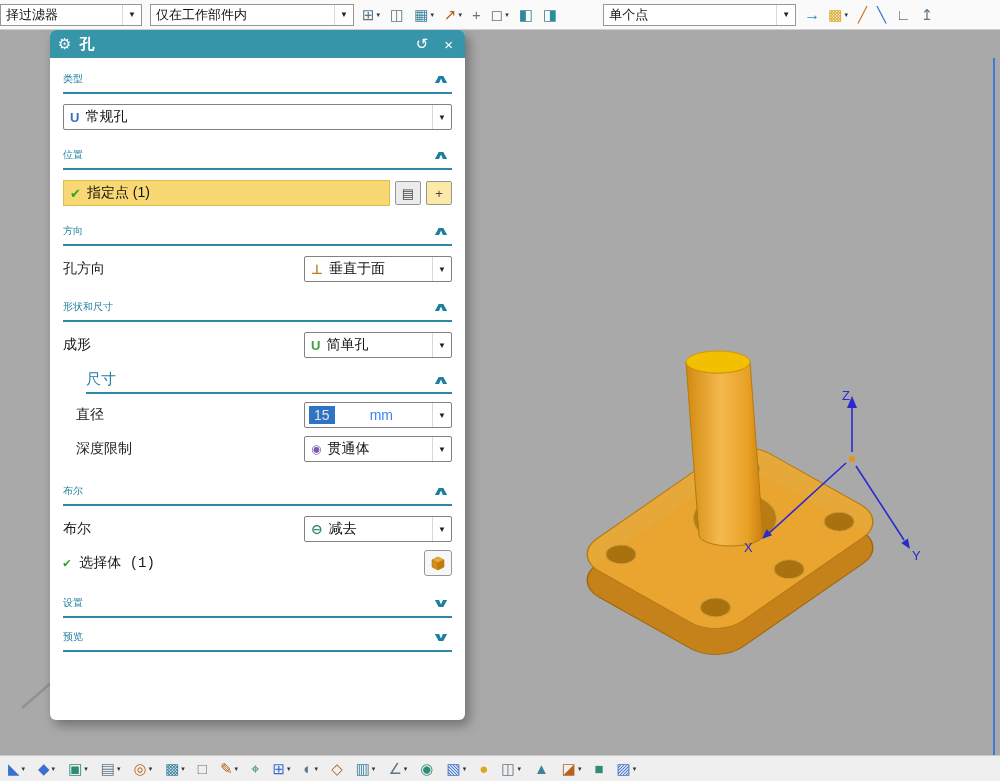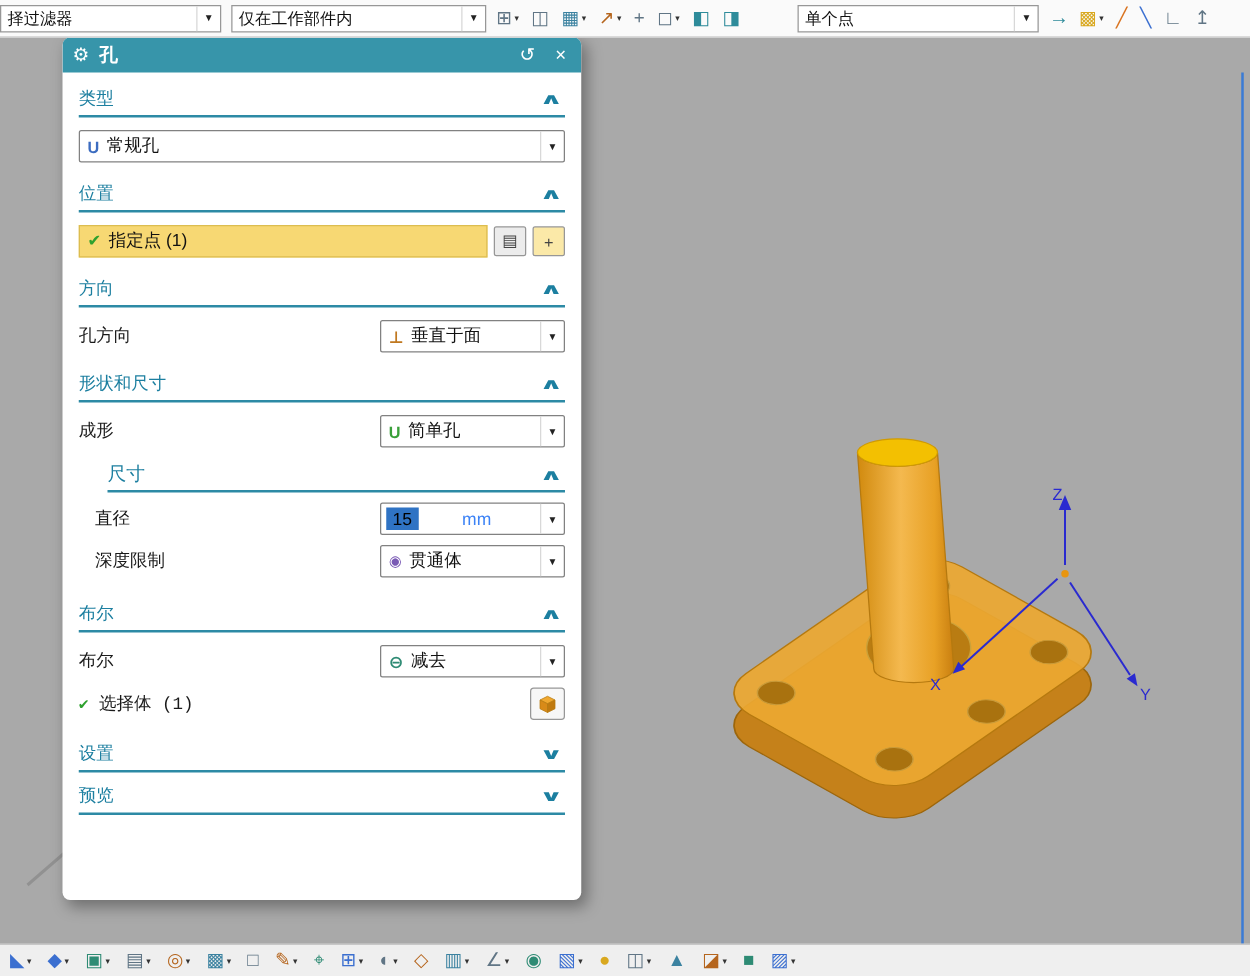--- a/index.html
+++ b/index.html
@@ -9,21 +9,21 @@
   *{box-sizing:border-box; margin:0; padding:0;}
   body{font-family:"Liberation Sans","DejaVu Sans",sans-serif;}
   .screen{position:relative; width:1000px; height:781px; overflow:hidden; background:#a9a9a9;}
 
   
   .top-toolbar{position:absolute; left:0; top:0; right:0; height:30px; background:#fafafa;
     border-bottom:1px solid #d0d0d0; display:flex; align-items:center; gap:8px; z-index:20;}
   .combo{height:22px; background:#fff; border:1px solid #979797; display:flex; align-items:center;
     font-size:13px; color:#111; padding-left:5px;}
   .combo .caret{margin-left:auto; font-size:8px; color:#222; padding:0 5px; border-left:1px solid #d8d8d8; align-self:stretch; display:flex; align-items:center;}
-  .combo.filter{width:177px; margin-left:0;gap:36px;}
+  .combo.filter{width:142px; margin-left:0;gap:36px;}
   .combo.scope{width:204px;}
   .combo.point{width:193px;margin-left:38px;}
   .tb-icons{display:flex; align-items:center; gap:10px;}
   .tbi{display:inline-flex; align-items:center; gap:2px; font-size:15px; cursor:default;}
   .tbg{line-height:1;}
   .ticaret{font-size:7px; color:#333;}
   .arrow-ico{color:#2e8b9a; font-weight:bold; font-size:16px;}
 
   
   .tab-row{position:absolute; left:0; top:30px; right:0; height:28px; background:#fdfdfd;
@@ -43,21 +43,21 @@
     padding:0 8px; gap:8px;}
   .dlg-title .gear{font-size:15px;}
   .dlg-title .t{font-size:15px; font-weight:bold; letter-spacing:1px;}
   .dlg-title .sp{flex:1;}
   .dlg-title .tbtn{font-size:15px; cursor:default; padding:0 4px;}
   .dlg-body{padding:2px 0 0 0;}
 
   .sec-h{margin:8px 13px 0 13px; padding-bottom:3px; border-bottom:2px solid #2d8aa5;
     display:flex; align-items:center; justify-content:space-between; height:26px;}
   .sec-h.sub{margin-left:26px; height:24px;}
-  .sec-t{color:var(--header-teal); font-size:14px;}
+  .sec-t{color:var(--header-teal); font-size:10px;}
   .chev{color:var(--header-teal); font-size:12px; transform:scaleX(2); margin-right:6px; font-weight:bold;}
 
   .row{margin:10px 13px 0 13px; display:flex; align-items:center; justify-content:space-between;}
   .row .lbl{font-size:14px; color:#1a1a1a;font-family:Liberation Mono, monospace;}
   .row.indent .lbl{margin-left:13px;}
 
   .dd{height:26px; background:#fff; border:1px solid #818181; border-radius:2px; display:flex;
     align-items:center; font-size:14px; color:#111; padding-left:6px; gap:6px; width:148px;}
   .dd.wide{width:100%; margin:10px 13px 0 13px; width:389px;}
   .dd-txt{white-space:nowrap; overflow:hidden;}
@@ -69,21 +69,21 @@
 
   .ybox{flex:1; height:26px; background:var(--highlight-yellow); border:1px solid #dcbd50;
     display:flex; align-items:center; gap:6px; padding:0 6px; font-size:14px; color:#111;}
   .chk{color:#2ea12e; font-weight:bold; font-size:13px;}
   .sq-btn{width:26px; height:24px; margin-left:5px; border:1px solid #979797; border-radius:2px;
     background:#ececec; display:flex; align-items:center; justify-content:center; font-size:13px; color:#444;}
   .sq-btn.warm{background:#fbe9a8;}
 
   .field{height:26px; background:#fff; border:1px solid #818181; border-radius:2px; display:flex;
     align-items:center; font-size:14px; width:148px; padding-left:4px;}
-  .selval{background:var(--selection-blue); color:#000000; padding:1px 5px;}
+  .selval{background:var(--selection-blue); color:#e5e5e5; padding:1px 5px;}
   .unit{margin-left:auto; padding-right:4px; color:#3b82f6;}
 
   .cube-btn{width:28px; height:26px; border:1px solid #979797; border-radius:3px; background:#f7f7f7;
     display:flex; align-items:center; justify-content:center;}
 
   .btns{margin:16px 13px 0 13px; display:flex; justify-content:flex-end; gap:14px;}
   .btns button{height:27px; font-size:14px; font-family:inherit; border:1px solid #8a8a8a;
     background:#e6e6e6; border-radius:3px; padding:0 12px; color:#111;}
   .btns button.ok{background:#6db6c6; border:1px solid #2f8398; color:#082b33;}
 

